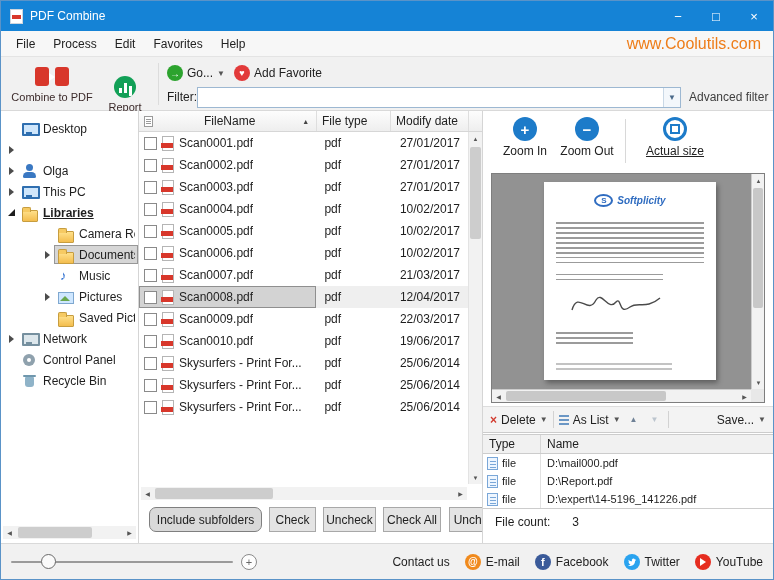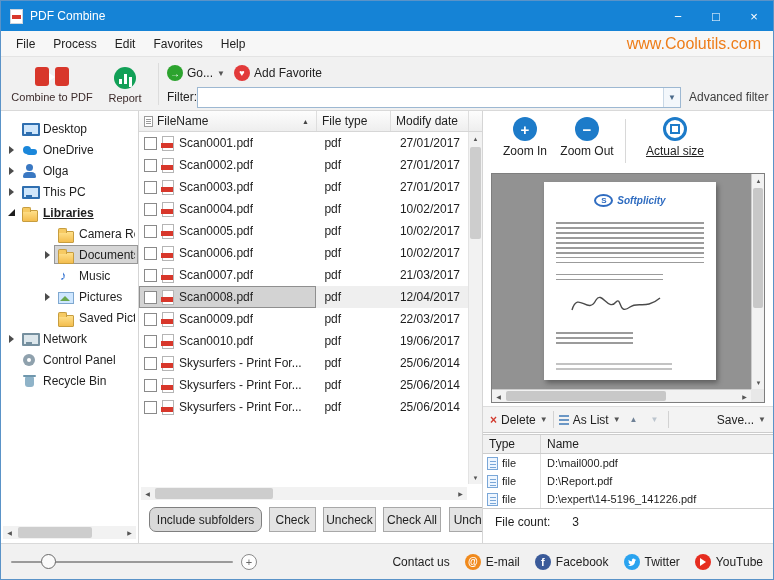--- a/index.html
+++ b/index.html
@@ -17,21 +17,21 @@
 
   
   .menubar{position:absolute;top:30px;left:0;right:0;height:26px;background:#f7f7f7;border-bottom:1px solid #e4e4e4;display:flex;align-items:center;padding-left:6px;}
   .menu-item{padding:5px 9px;color:#222;}
   .website{margin-left:auto;margin-right:12px;color:#ee7d19;font-size:16px;}
 
   
   .toolbar{position:absolute;top:56px;left:0;right:0;height:54px;background:#f1f1f1;border-bottom:1px solid #d9d9d9;}
   .bigbtn{position:absolute;display:flex;flex-direction:column;align-items:center;justify-content:center;gap:3px;font-size:11px;color:#3c2b2b;}
   .combine-btn{left:6px;top:3px;width:90px;height:48px;}
-  .report-btn{left:98px;top:4px;width:52px;height:48px;}
+  .report-btn{left:98px;top:13px;width:52px;height:48px;}
   .ic-combine{position:relative;width:34px;height:22px;}
   .ic-combine::before,.ic-combine::after{content:"";position:absolute;top:1px;width:14px;height:19px;background:#d8372b;border-radius:3px;}
   .ic-combine::before{left:0;}
   .ic-combine::after{right:0;}
   .combine-mid{position:absolute;left:14px;top:7px;width:0;height:0;border-left:6px solid #fff;border-top:4px solid transparent;border-bottom:4px solid transparent;z-index:2;}
   .ic-report{width:22px;height:22px;border-radius:50%;background:#12a057;position:relative;overflow:hidden;}
   .ic-report::before{content:"";position:absolute;left:5px;bottom:5px;width:3px;height:5px;background:#fff;}
   .ic-report::after{content:"";position:absolute;left:10px;bottom:5px;width:3px;height:10px;background:#fff;box-shadow:5px 3px 0 #fff;}
   .tb-divider{position:absolute;left:157px;top:6px;width:1px;height:42px;background:#dcdcdc;}
   .go-btn,.fav-btn{position:absolute;top:8px;display:flex;align-items:center;gap:4px;font-size:12px;color:#222;}
@@ -75,21 +75,21 @@
   .ic-control-panel::after{content:"";position:absolute;left:6px;top:6px;width:4px;height:4px;border-radius:50%;background:#fff;}
   .ic-recycle-bin::before{content:"";position:absolute;left:4px;top:4px;width:9px;height:10px;background:#8fb3c8;border-radius:1px 1px 3px 3px;}
   .ic-recycle-bin::after{content:"";position:absolute;left:2px;top:2px;width:13px;height:2px;background:#6f97ad;border-radius:1px;}
   .tree-hscroll{position:absolute;left:2px;right:2px;bottom:4px;height:13px;background:#f2f2f2;display:flex;align-items:center;}
   .sb-btn{width:13px;height:13px;display:flex;align-items:center;justify-content:center;font-size:6px;color:#555;background:#f2f2f2;flex:none;}
   .tree-hthumb{position:absolute;left:15px;width:74px;top:1px;bottom:1px;background:#cdcdcd;border-radius:2px;}
 
   
   .filelist-panel{position:absolute;top:110px;left:138px;width:344px;bottom:36px;background:#fff;border-right:1px solid #d5d5d5;overflow:hidden;}
   .flh{display:flex;height:21px;background:linear-gradient(#fdfdfd,#eeeeee);border-bottom:1px solid #d6d6d6;align-items:center;}
-  .flh-cell{height:100%;display:flex;align-items:center;border-right:1px solid #dedede;padding:0 5px;color:#222;}
+  .flh-cell{height:100%;display:flex;align-items:center;border-right:1px solid #dedede;padding:0 5px;color:#222;gap:47px;}
   .flh-name{width:178px;}
   .flh-type{width:74px;}
   .flh-date{width:78px;}
   .hdr-ic{width:9px;height:11px;background:#fff;border:1px solid #9a9a9a;margin-right:4px;position:relative;flex:none;}
   .hdr-ic::before{content:"";position:absolute;left:1px;top:2px;width:5px;height:1px;background:#9a9a9a;box-shadow:0 2px 0 #9a9a9a,0 4px 0 #9a9a9a;}
   .sort-ind{margin-left:auto;font-size:7px;color:#444;padding-right:2px;}
   .file-rows{position:absolute;top:21px;left:0;right:14px;}
   .fr{display:flex;height:22px;align-items:center;}
   .cell-name{width:178px;height:22px;display:flex;align-items:center;gap:5px;padding-left:5px;}
   .fr.selected{background:#efefef;}
@@ -243,24 +243,20 @@
 
     <div class="tree-row" style="padding-left: 4px;">
           <span class="arrow"></span>
           <span class="row-body">
             <span class="tree-icon ic-desktop mon"></span>
             <span class="tree-label">Desktop</span>
           </span>
         </div>
         <div class="tree-row" style="padding-left: 4px;">
           <span class="arrow col"></span>
-          <span class="row-body">
-            <span class="tree-icon ic-cloud"></span>
-            <span class="tree-label">OneDrive</span>
-          </span>
         </div>
         <div class="tree-row" style="padding-left: 4px;">
           <span class="arrow col"></span>
           <span class="row-body">
             <span class="tree-icon ic-user"></span>
             <span class="tree-label">Olga</span>
           </span>
         </div>
         <div class="tree-row" style="padding-left: 4px;">
           <span class="arrow col"></span>

